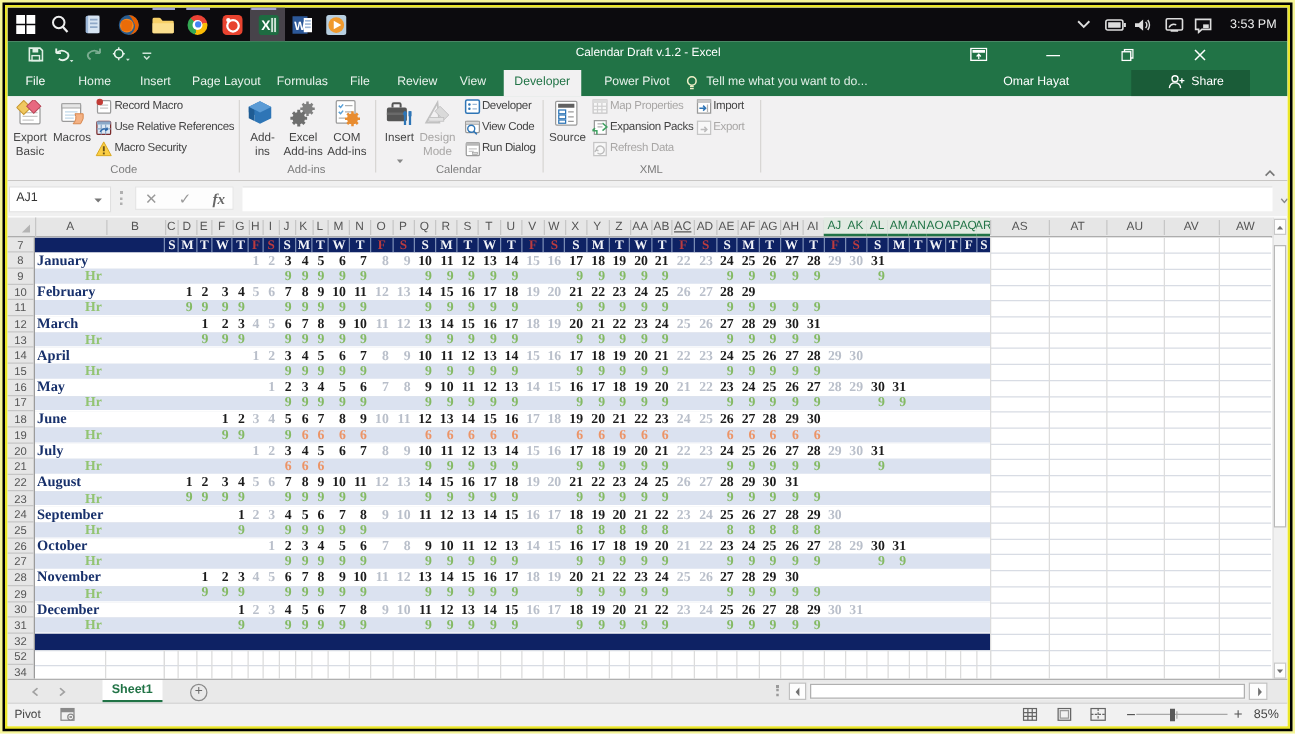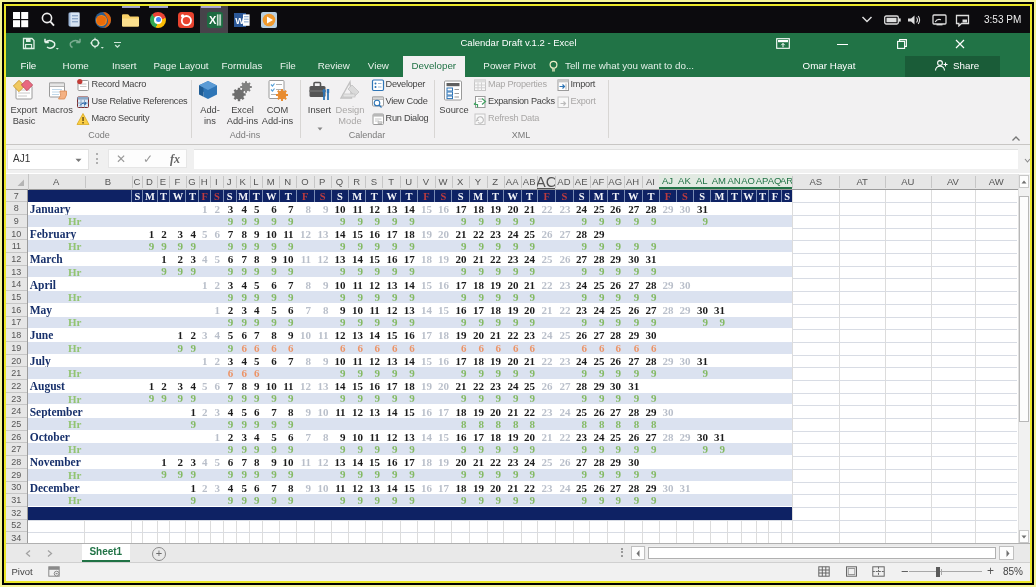--- a/index.html
+++ b/index.html
@@ -529,21 +529,21 @@
 <div class="ab" style="left:445.5px;top:168.0px;width:17.5px;height:14.7px;box-sizing:border-box;overflow:hidden;display:flex;align-items:center;justify-content:center;color:#555;font-size:9.5px;">X</div>
 <div class="ab" style="left:463.0px;top:170.0px;width:1px;height:11.7px;background:#c6c6c6;"></div>
 <div class="ab" style="left:463.0px;top:168.0px;width:17.6px;height:14.7px;box-sizing:border-box;overflow:hidden;display:flex;align-items:center;justify-content:center;color:#555;font-size:9.5px;">Y</div>
 <div class="ab" style="left:480.6px;top:170.0px;width:1px;height:11.7px;background:#c6c6c6;"></div>
 <div class="ab" style="left:480.6px;top:168.0px;width:16.9px;height:14.7px;box-sizing:border-box;overflow:hidden;display:flex;align-items:center;justify-content:center;color:#555;font-size:9.5px;">Z</div>
 <div class="ab" style="left:497.5px;top:170.0px;width:1px;height:11.7px;background:#c6c6c6;"></div>
 <div class="ab" style="left:497.5px;top:168.0px;width:17.4px;height:14.7px;box-sizing:border-box;overflow:hidden;display:flex;align-items:center;justify-content:center;color:#555;font-size:9.5px;">AA</div>
 <div class="ab" style="left:514.9px;top:170.0px;width:1px;height:11.7px;background:#c6c6c6;"></div>
 <div class="ab" style="left:514.9px;top:168.0px;width:16.5px;height:14.7px;box-sizing:border-box;overflow:hidden;display:flex;align-items:center;justify-content:center;color:#555;font-size:9.5px;">AB</div>
 <div class="ab" style="left:531.4px;top:170.0px;width:1px;height:11.7px;background:#c6c6c6;"></div>
-<div class="ab" style="left:531.4px;top:168.0px;width:17.6px;height:14.7px;box-sizing:border-box;overflow:hidden;display:flex;align-items:center;justify-content:center;color:#555;font-size:15px;text-decoration:underline;">AC</div>
+<div class="ab" style="left:531.4px;top:168.0px;width:17.6px;height:14.7px;box-sizing:border-box;overflow:hidden;display:flex;align-items:center;justify-content:center;color:#555;font-size:10px;text-decoration:underline;">AC</div>
 <div class="ab" style="left:549.0px;top:170.0px;width:1px;height:11.7px;background:#c6c6c6;"></div>
 <div class="ab" style="left:549.0px;top:168.0px;width:17.9px;height:14.7px;box-sizing:border-box;overflow:hidden;display:flex;align-items:center;justify-content:center;color:#555;font-size:9.5px;">AD</div>
 <div class="ab" style="left:566.9px;top:170.0px;width:1px;height:11.7px;background:#c6c6c6;"></div>
 <div class="ab" style="left:566.9px;top:168.0px;width:16.6px;height:14.7px;box-sizing:border-box;overflow:hidden;display:flex;align-items:center;justify-content:center;color:#555;font-size:9.5px;">AE</div>
 <div class="ab" style="left:583.5px;top:170.0px;width:1px;height:11.7px;background:#c6c6c6;"></div>
 <div class="ab" style="left:583.5px;top:168.0px;width:17.4px;height:14.7px;box-sizing:border-box;overflow:hidden;display:flex;align-items:center;justify-content:center;color:#555;font-size:9.5px;">AF</div>
 <div class="ab" style="left:600.9px;top:170.0px;width:1px;height:11.7px;background:#c6c6c6;"></div>
 <div class="ab" style="left:600.9px;top:168.0px;width:16.7px;height:14.7px;box-sizing:border-box;overflow:hidden;display:flex;align-items:center;justify-content:center;color:#555;font-size:9.5px;">AG</div>
 <div class="ab" style="left:617.6px;top:170.0px;width:1px;height:11.7px;background:#c6c6c6;"></div>
 <div class="ab" style="left:617.6px;top:168.0px;width:18.1px;height:14.7px;box-sizing:border-box;overflow:hidden;display:flex;align-items:center;justify-content:center;color:#555;font-size:9.5px;">AH</div>

